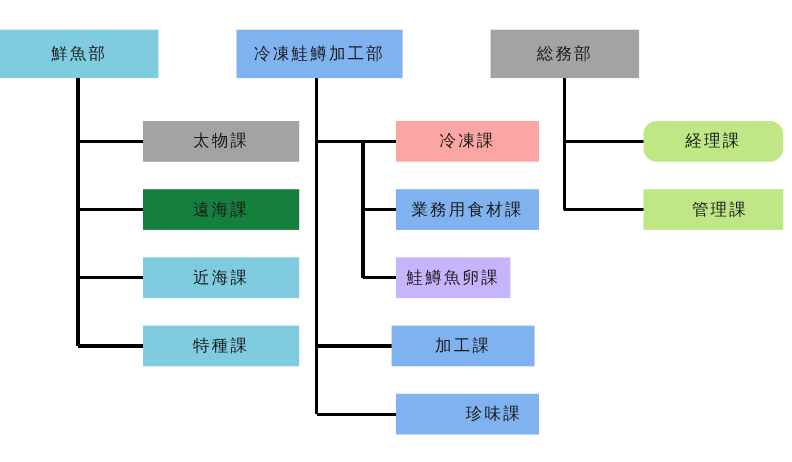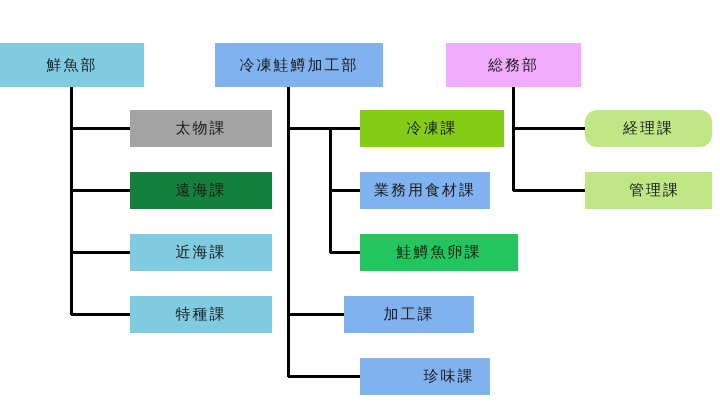--- a/index.html
+++ b/index.html
@@ -35,21 +35,20 @@
     justify-content: center;
     color: #1a1a1a;
     font-size: 15px;
     letter-spacing: 2px;
     line-height: 1;
     white-space: nowrap;
     font-family: "DejaVu Sans", "Liberation Sans", sans-serif;
   }
   .node-box.dept {
     font-size: 15px;
-    margin-top: 16px;
   }
   .node-box.unit {
     font-size: 15px;
   }
 </style>
 </head>
 <body>
 
 <div id="chart-root">
   <svg class="org-svg" viewBox="0 0 720 420" xmlns="http://www.w3.org/2000/svg" id="connectors">
@@ -79,41 +78,41 @@
       </div>
       <div class="node-box unit" style="left: 130px; top: 234px; width: 142px; height: 37px; background: rgb(127, 203, 224);">
         <span>近海課</span>
       </div>
       <div class="node-box unit" style="left: 130px; top: 296px; width: 142px; height: 37px; background: rgb(127, 203, 224);">
         <span>特種課</span>
       </div>
       <div class="node-box dept" style="left: 0px; top: 27px; width: 144px; height: 44px; background: rgb(127, 203, 224);">
         <span>鮮魚部</span>
       </div>
-      <div class="node-box unit" style="left: 360px; top: 110px; width: 144px; height: 37px; background: #84cc16;">
+      <div class="node-box unit" style="left: 360px; top: 110px; width: 130px; height: 37px; background: #fca5a5;">
         <span>冷凍課</span>
       </div>
       <div class="node-box unit" style="left: 360px; top: 172px; width: 130px; height: 37px; background: rgb(127, 178, 238);">
         <span>業務用食材課</span>
       </div>
-      <div class="node-box unit" style="left: 360px; top: 234px; width: 158px; height: 37px; background: #22c55e;">
+      <div class="node-box unit" style="left: 360px; top: 234px; width: 104px; height: 37px; background: #c4b5fd;">
         <span>鮭鱒魚卵課</span>
       </div>
-      <div class="node-box unit" style="left: 344px; top: 296px; width: 130px; height: 37px; background: rgb(127, 178, 238);">
+      <div class="node-box unit" style="left: 356px; top: 296px; width: 130px; height: 37px; background: rgb(127, 178, 238);">
         <span>加工課</span>
       </div>
       <div class="node-box unit" style="left: 360px; top: 358px; width: 130px; height: 37px; background: rgb(127, 178, 238); padding-left: 48px;">
         <span>珍味課</span>
       </div>
-      <div class="node-box dept" style="left: 215px; top: 27px; width: 168px; height: 44px; background: rgb(127, 178, 238); text-align: center;">
+      <div class="node-box dept" style="left: 215px; top: 27px; width: 151px; height: 44px; background: rgb(127, 178, 238); text-align: center;">
         <span>冷凍鮭鱒加工部</span>
       </div>
       <div class="node-box unit" style="left: 585px; top: 110px; width: 127px; height: 37px; background: rgb(191, 231, 134); border-radius: 12px;">
         <span>経理課</span>
       </div>
       <div class="node-box unit" style="left: 585px; top: 172px; width: 127px; height: 37px; background: rgb(191, 231, 134); padding-left: 12px;">
         <span>管理課</span>
       </div>
-      <div class="node-box dept" style="left: 446px; top: 27px; width: 135px; height: 44px; background: #f0abfc;">
+      <div class="node-box dept" style="left: 446px; top: 27px; width: 135px; height: 44px; background: #a3a3a3;">
         <span>総務部</span>
       </div>
     </div>
 </div>
 
 </body></html>

